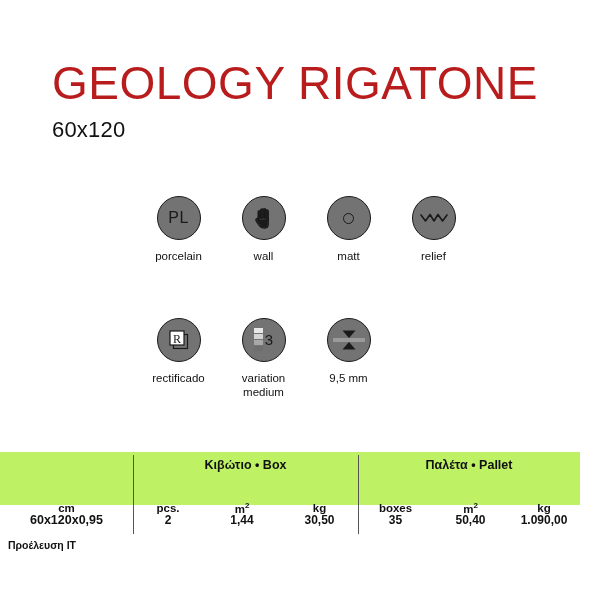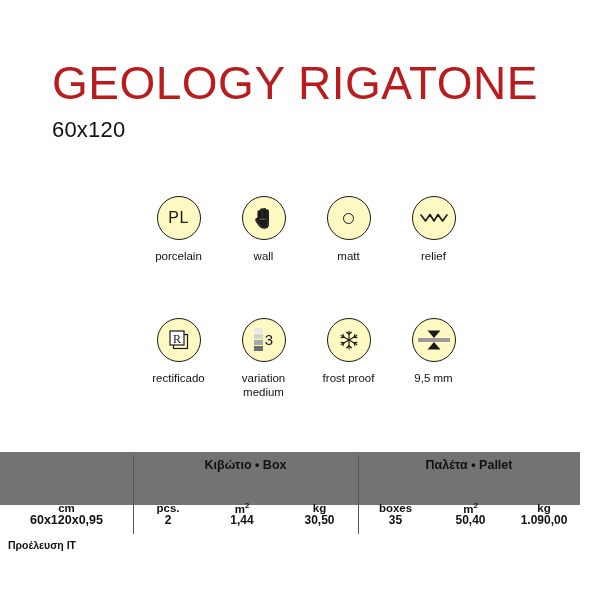--- a/index.html
+++ b/index.html
@@ -49,21 +49,21 @@
   }
   .icon-circle {
     width: 44px;
     height: 44px;
     border: 1.4px solid #1a1a1a;
     border-radius: 50%;
     display: flex;
     align-items: center;
     justify-content: center;
     position: relative;
-    background: #fef9c3;
+    background: #737373;
   }
   .icon-label {
     margin-top: 9px;
     font-size: 11.5px;
     font-weight: 400;
     line-height: 1.28;
     text-align: center;
     color: #111111;
     white-space: pre-line;
   }
@@ -101,21 +101,21 @@
   }
 
   
   .spec-table {
     position: absolute;
     left: 0;
     top: 452px;
     width: 580px;
   }
   .table-head {
-    background: #737373;
+    background: #bef264;
     position: relative;
     height: 53px;
   }
   .group-row {
     display: flex;
     height: 26px;
     align-items: center;
   }
   .unit-row {
     display: flex;
@@ -260,38 +260,20 @@
             <i style="background:#a8a8a8"></i>
             <i style="background:#6e6e6e"></i>
           </span>
           <span class="var-num">3</span>
         </span>
       </div>
       <div class="icon-label">variation
 medium</div>
     </div>
 
-    <div class="icon-cell">
-      <div class="icon-circle">
-        <svg width="24" height="24" viewBox="0 0 24 24">
-          <g stroke="#1a1a1a" stroke-width="1.15" stroke-linecap="round" fill="none">
-            <line x1="12" y1="3" x2="12" y2="21"></line>
-            <line x1="4.2" y1="7.5" x2="19.8" y2="16.5"></line>
-            <line x1="4.2" y1="16.5" x2="19.8" y2="7.5"></line>
-            <path d="M12 6.3 L9.6 4.2 M12 6.3 L14.4 4.2"></path>
-            <path d="M12 17.7 L9.6 19.8 M12 17.7 L14.4 19.8"></path>
-            <path d="M7.0 9.2 L4.1 9.6 M7.0 9.2 L6.0 6.4"></path>
-            <path d="M17.0 14.8 L19.9 14.4 M17.0 14.8 L18.0 17.6"></path>
-            <path d="M7.0 14.8 L4.1 14.4 M7.0 14.8 L6.0 17.6"></path>
-            <path d="M17.0 9.2 L19.9 9.6 M17.0 9.2 L18.0 6.4"></path>
-          </g>
-        </svg>
-      </div>
-      <div class="icon-label">frost proof</div>
-    </div>
 
     <div class="icon-cell">
       <div class="icon-circle">
         <svg width="34" height="26" viewBox="0 0 34 26">
           <polygon points="10.5,3.5 23.5,3.5 17,11" fill="#1a1a1a"></polygon>
           <polygon points="10.5,22.5 23.5,22.5 17,15" fill="#1a1a1a"></polygon>
           <rect x="1" y="11" width="32" height="4" fill="#9a9a9a"></rect>
         </svg>
       </div>
       <div class="icon-label">9,5 mm</div>

